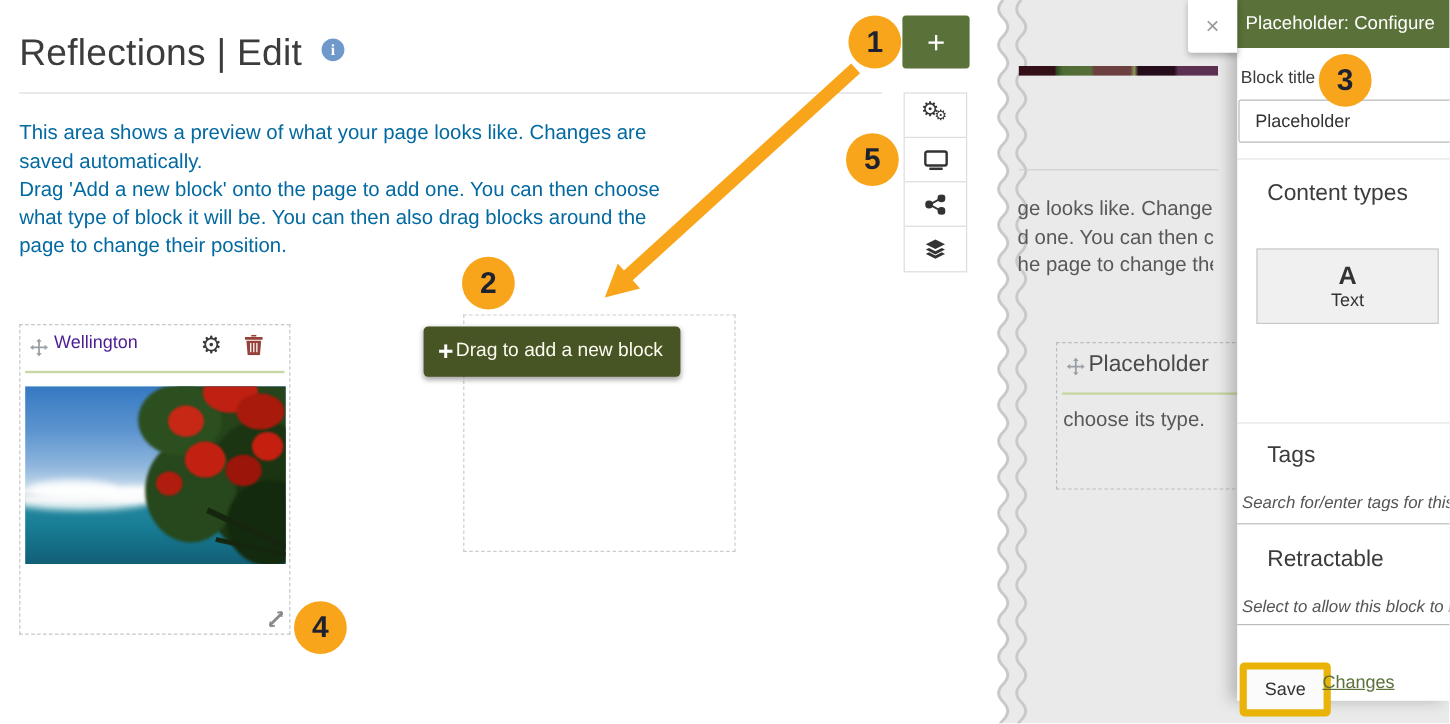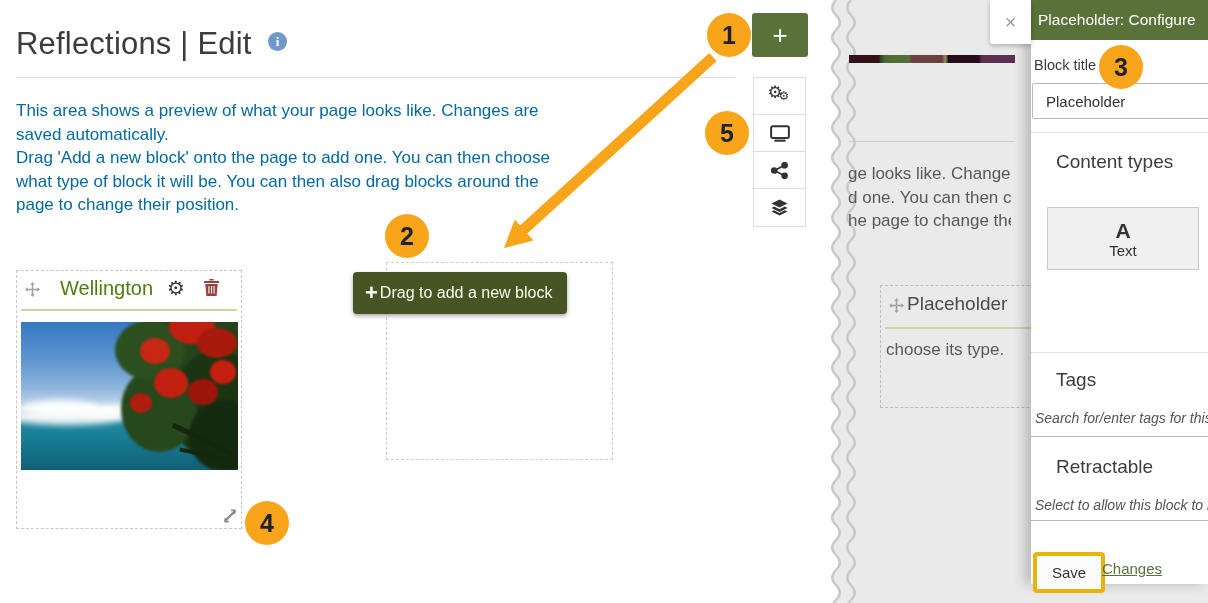--- a/index.html
+++ b/index.html
@@ -15,21 +15,21 @@
     font-size:13px; text-align:center; line-height:19px; }
   .title-divider { position:absolute; left:16px; top:77px; width:719px; height:1px; background:#dcdcdc; }
   .intro { position:absolute; left:16px; top:99px; width:556px; font-size:17px; line-height:23.5px;
     color:#0369a1; }
 
   
   .w-block { position:absolute; left:16px; top:270px; width:226px; height:259px;
     border:1px dashed #c6c6c6; background:#fff; }
   .blk-head { position:absolute; left:0; top:0; right:0; height:38px; }
   .move-ic { position:absolute; left:8px; top:11px; width:15px; height:15px; }
-  .blk-title { position:absolute; left:28px; top:6px; font-size:20px; color:#4d7c0f;margin-left:15px; }
+  .blk-title { position:absolute; left:28px; top:6px; font-size:15px; color:#4c1d95; }
   .gear-ic { position:absolute; left:150px; top:4px; font-size:20px; color:#3a3a3a; line-height:26px; cursor:pointer;}
   .trash-ic { position:absolute; left:187px; top:8px; cursor:pointer; }
   .green-rule { position:absolute; left:4px; right:4px; top:38px; height:2px; background:#c7d8a4; }
   .img-art { position:absolute; left:4px; top:51px; width:217px; height:148px; overflow:hidden;
     background:linear-gradient(180deg,#3579c2 0%,#5d94cf 25%,#8fb6dd 45%,#bcd4e8 55%,
       #e3ecf1 59%,#9aacb9 62%,#7e95a2 64%,#2388a0 66%,#187e96 78%,#115f76 100%); }
   .blob { position:absolute; border-radius:50%; }
   .cloud { background:#fff; filter:blur(3px); opacity:.9; }
   .tree { filter:blur(1.5px); }
   .flower { filter:blur(1px); }
@@ -99,21 +99,21 @@
   .sec-head { position:absolute; left:3px; font-size:19px; color:#3c3c3c;margin-left:22px; }
   .type-card { position:absolute; left:16px; top:207px; width:152px; height:63px; background:#f0f0f0;
     border:1px solid #c8c8c8; display:flex; flex-direction:column; align-items:center;
     justify-content:center; cursor:pointer; }
   .type-glyph { font-size:21px; font-weight:700; color:#333; line-height:23px; }
   .type-label { font-size:15px; color:#333; }
   .help-it { position:absolute; left:4px; font-style:italic; font-size:14px; color:#555;
     white-space:nowrap; overflow:hidden; width:173px; }
   .uline { position:absolute; left:0; right:0; height:1px; background:#bbb; }
   .save-btn { position:absolute; left:2px; top:552px; padding:8px 15px; background:#fbfbfb;
-    border:4px solid #eab308; border-radius:4px; font-size:15px; color:#333; cursor:pointer;
+    border:6px solid #eab308; border-radius:4px; font-size:15px; color:#333; cursor:pointer;
     font-family:inherit; }
   .remove-link { position:absolute; left:71px; top:560px; font-size:15px; color:#5a7139;
     text-decoration:underline; cursor:pointer; }
 </style>
 </head>
 <body>
 
 <div id="stage">
 
   <svg id="torn-svg" class="overlay" width="1208" height="603" viewBox="0 0 1208 603">

